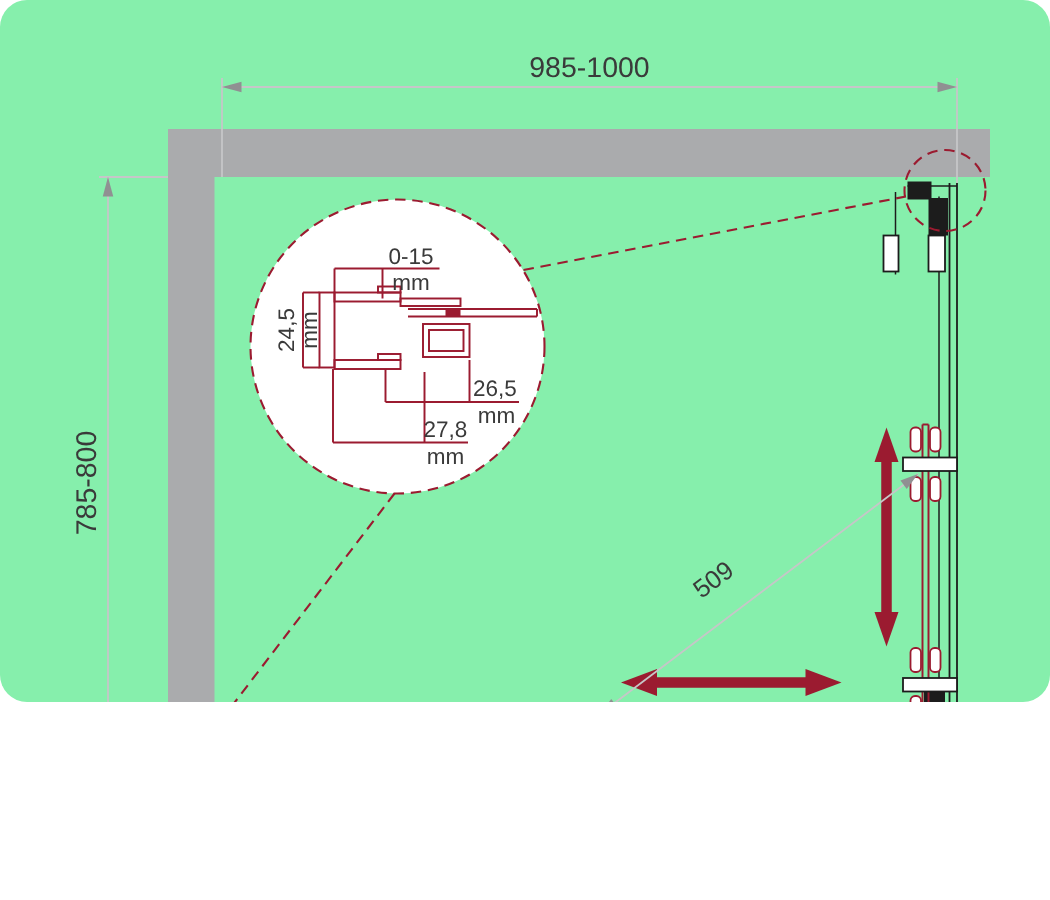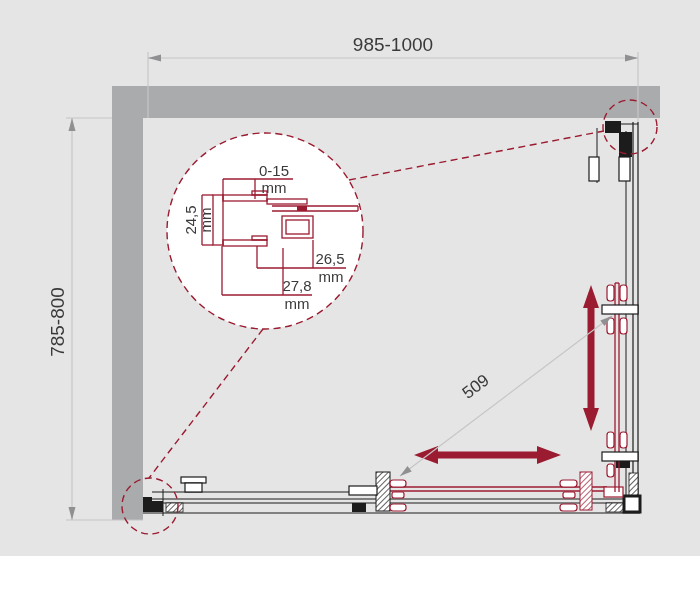--- a/index.html
+++ b/index.html
@@ -1,21 +1,21 @@
 <!DOCTYPE html>
 <html style="--wall: #aaabad; --red: #9b1b30; --ink: #1c1c1c; --dim: #c6c6c8; --dimarrow: #909092; --dimtext: #3a3a3a;"><head>
 <meta charset="utf-8">
 <style>
   :root{
     --wall:#aaabad; --red:#9b1b30; --ink:#1c1c1c;
     --dim:#c6c6c8; --dimarrow:#909092; --dimtext:#3a3a3a;
   }
   html,body{margin:0;padding:0;background:#fff;}
-  .stage{position:relative;width:700px;height:556px;background:#e5e5e5;overflow:hidden;
-         font-family:"Liberation Sans", sans-serif;}
+  .stage{position:relative;width:700px;height:468px;background:#86efac;overflow:hidden;
+         font-family:"Liberation Sans", sans-serif;border-radius:18px;}
   svg{display:block}
   .wallfill{fill:var(--wall);stroke:none}
   .dim{stroke:var(--dim);stroke-width:1.2;fill:none}
   .dimarrow{fill:var(--dimarrow);stroke:none}
   .blk{stroke:var(--ink);stroke-width:1.2;fill:none}
   .blkthin{stroke:var(--ink);stroke-width:1;fill:none}
   .blkfill{fill:var(--ink);stroke:none}
   .blkbox{stroke:var(--ink);stroke-width:1.2;fill:#fff}
   .red{stroke:var(--red);stroke-width:1.3;fill:none}
   .redbox{stroke:var(--red);stroke-width:1.2;fill:#fff}

